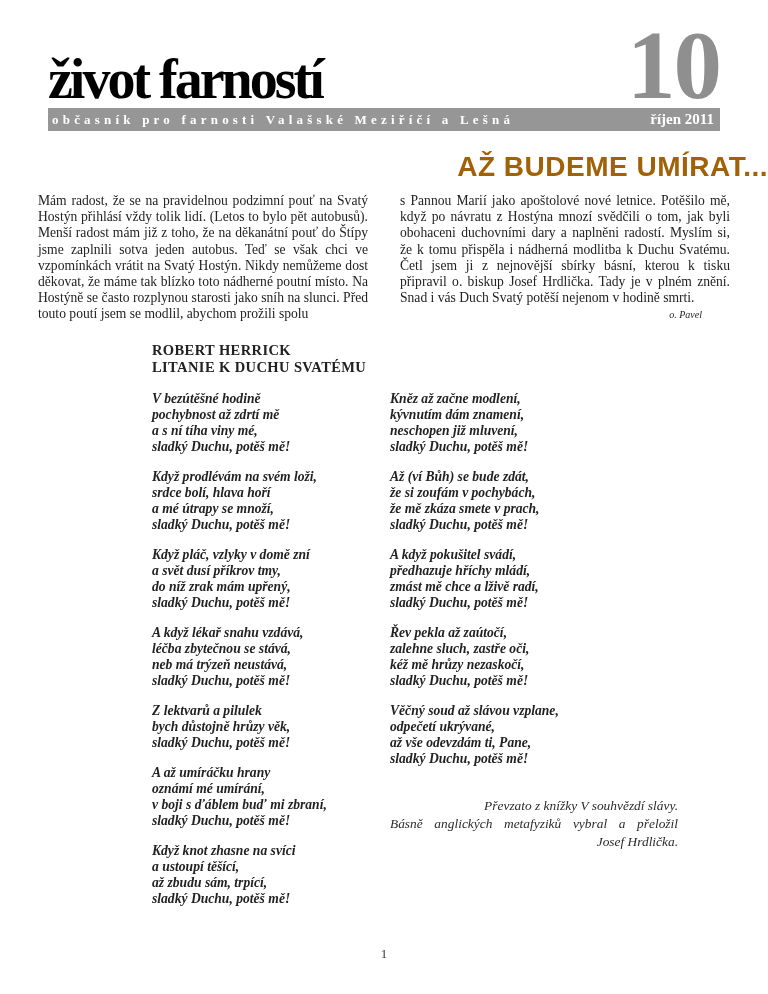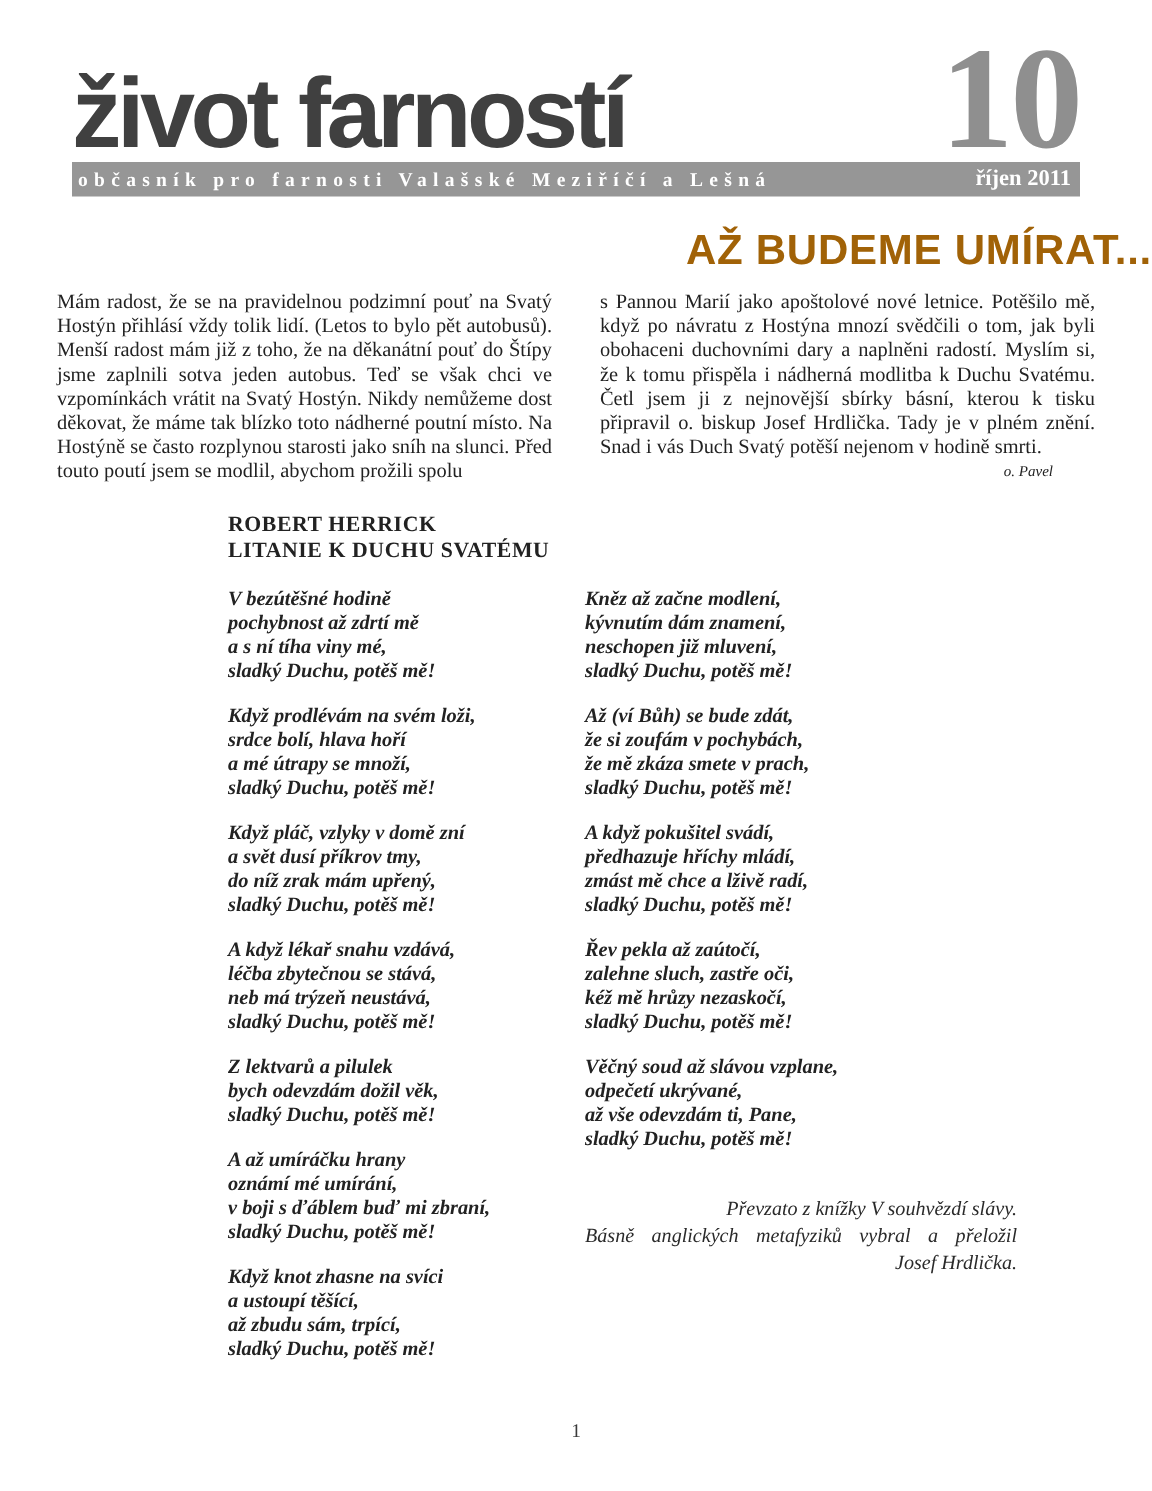--- a/index.html
+++ b/index.html
@@ -24,25 +24,25 @@
   }
   .mast-title-row {
     display: flex;
     align-items: baseline;
     justify-content: space-between;
     height: 80px;
     line-height: 80px;
     white-space: nowrap;
   }
   .mast-title {
-    font-family: Liberation Sans, sans-serif;
-    font-weight: 700;
-    font-size: 66px;
+    font-family: Liberation Serif, serif;
+    font-weight: 700;
+    font-size: 56px;
     letter-spacing: -3px;
-    color: #404040;
+    color: #000000;
   }
   .mast-issue {
     font-family: "Liberation Serif", serif;
     font-weight: 700;
     font-size: 97px;
     color: #8f8f8f;
     letter-spacing: -2px;
   }
   .mast-bar {
     margin-top: 2px;
@@ -215,21 +215,21 @@
             <div class="poem-line">sladký Duchu, potěš mě!</div>
           </div>
           <div class="stanza">
             <div class="poem-line">A když lékař snahu vzdává,</div>
             <div class="poem-line">léčba zbytečnou se stává,</div>
             <div class="poem-line">neb má trýzeň neustává,</div>
             <div class="poem-line">sladký Duchu, potěš mě!</div>
           </div>
           <div class="stanza">
             <div class="poem-line">Z lektvarů a pilulek</div>
-            <div class="poem-line">bych odevzdám dožil věk,</div>
+            <div class="poem-line">bych důstojně hrůzy věk,</div>
             <div class="poem-line">sladký Duchu, potěš mě!</div>
           </div>
           <div class="stanza">
             <div class="poem-line">A až umíráčku hrany</div>
             <div class="poem-line">oznámí mé umírání,</div>
             <div class="poem-line">v boji s ďáblem buď mi zbraní,</div>
             <div class="poem-line">sladký Duchu, potěš mě!</div>
           </div>
           <div class="stanza">
             <div class="poem-line">Když knot zhasne na svíci</div>

